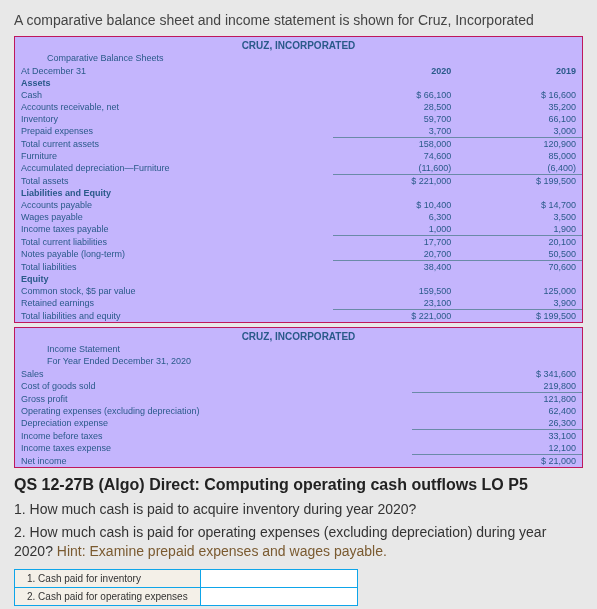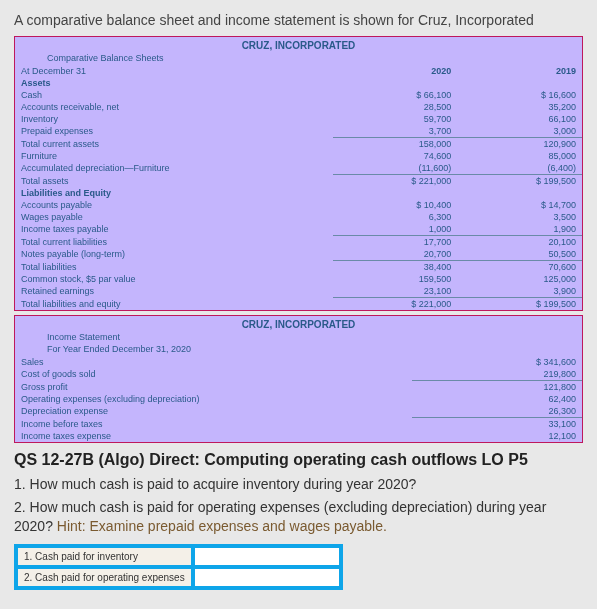--- a/index.html
+++ b/index.html
@@ -55,22 +55,22 @@
     margin: 8px 0 6px 0;
   }
   .qbody { font-size: 14px; color: #333; line-height: 1.35; margin-bottom: 4px; }
   .hint { color: #7a5a30; }
   table.ans {
     border-collapse: collapse;
     margin-top: 8px;
     font-size: 10px;
   }
   table.ans td {
-    border: 4px solid #0ea5e9;
-    padding: 3px 6px;
+    border: 1px solid #0ea5e9;
+    padding: 3px 12px;
     background: #f4f0e8;
   }
   table.ans td.inp { background: #fff; min-width: 90px; }
   input.cell {
     border: none;
     background: transparent;
     width: 100%;
     font-size: 10px;
     outline: none;
   }
@@ -174,20 +174,25 @@
           <td class="lbl">Notes payable (long-term)</td>
           <td class="num">20,700</td>
           <td class="num">50,500</td>
         </tr>
     <tr class="line-top">
           <td class="lbl">Total liabilities</td>
           <td class="num">38,400</td>
           <td class="num">70,600</td>
         </tr>
     <tr>
+          <td class="lbl-h">Equity</td>
+          <td></td>
+          <td></td>
+        </tr>
+    <tr>
           <td class="lbl">Common stock, $5 par value</td>
           <td class="num">159,500</td>
           <td class="num">125,000</td>
         </tr>
     <tr>
           <td class="lbl">Retained earnings</td>
           <td class="num">23,100</td>
           <td class="num">3,900</td>
         </tr>
     <tr class="line-top">
@@ -230,20 +235,24 @@
           <td class="num">26,300</td>
         </tr>
     <tr class="line-top">
           <td class="lbl">Income before taxes</td>
           <td class="num">33,100</td>
         </tr>
     <tr>
           <td class="lbl">Income taxes expense</td>
           <td class="num">12,100</td>
         </tr>
+    <tr class="line-top">
+          <td class="lbl">Net income</td>
+          <td class="num">$ 21,000</td>
+        </tr>
   </tbody>
     </table>
 </div>
 
 <div class="qh">QS 12-27B (Algo) Direct: Computing operating cash outflows LO P5</div>
 <div class="qbody">1. How much cash is paid to acquire inventory during year 2020?</div>
 <div class="qbody">
   <span>2. How much cash is paid for operating expenses (excluding depreciation) during year 2020? </span>
   <span class="hint">Hint: Examine prepaid expenses and wages payable.</span>
 </div>

